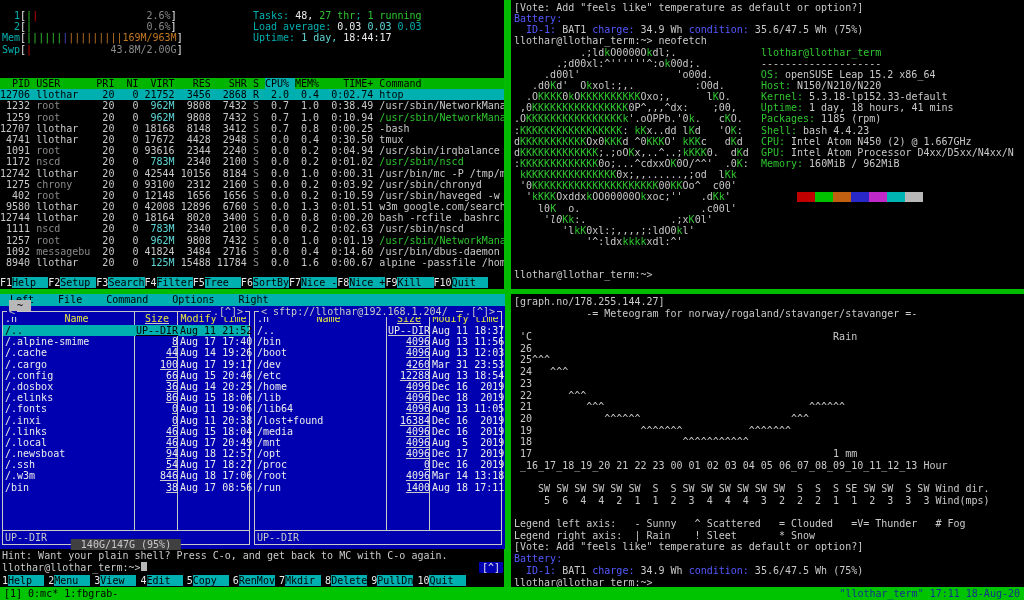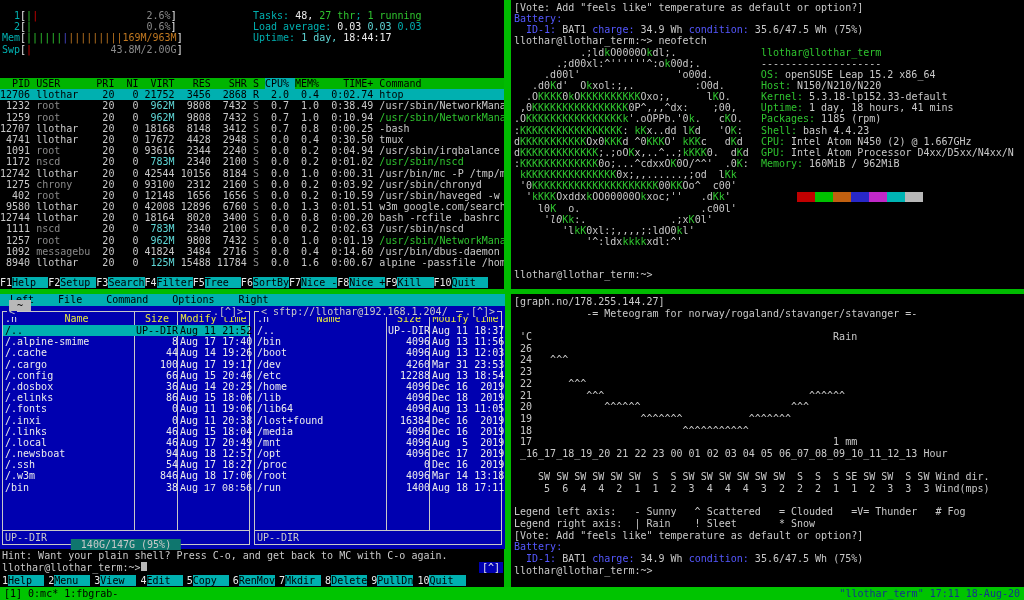--- a/index.html
+++ b/index.html
@@ -38,26 +38,26 @@
   .mc-panel{position:absolute;top:5px;height:234px;width:248px;border:1px solid #c8c8c8;box-sizing:border-box;}
   .mc-panel.left{left:2px;}  .mc-panel.right{left:254px;}
   .mc-vline{position:absolute;top:0;width:1px;background:#c8c8c8;}
   .mc-sep{position:absolute;left:0;width:100%;height:1px;background:#c8c8c8;}
   .mc-hdr{position:absolute;left:0;top:1px;width:100%;height:11px;display:flex;}
   .mc-rows{position:absolute;left:0;top:13px;width:100%;}
   .mc-row{height:11.2px;display:flex;}
   .mc-row.sel{background:#00b0b0;}
   .mc-row.sel span{color:#000 !important;}
   .cell-name{width:131px;padding-left:2px;overflow:hidden;white-space:pre;}
-  .cell-size{width:42px;text-align:right;padding-right:2px;white-space:pre;}
+  .cell-size{width:42px;text-align:right;padding-right:2px;white-space:pre;text-decoration:underline;}
   .cell-date{width:67px;text-align:right;padding-right:1px;white-space:pre;}
   .mc-mini{position:absolute;left:2px;bottom:1px;height:11px;white-space:pre;}
   .mc-chip{position:absolute;top:-6px;background:#0000b0;padding:0 2px;white-space:pre;}
   .mc-chip.active-path{background:#b8b8b8;color:#000;}
-  .mc-footer{position:absolute;bottom:-6px;left:50%;transform:translateX(-50%);background:#0f766e;padding:0 4px;white-space:pre;}
+  .mc-footer{position:absolute;bottom:-6px;left:50%;transform:translateX(-50%);background:#404040;padding:0 4px;white-space:pre;}
   #mc-hint{position:absolute;left:2px;top:256px;white-space:pre;}
   #mc-cmd{position:absolute;left:2px;top:268px;white-space:pre;}
   #mc-cmd .cursor{display:inline-block;width:6px;height:9px;background:#b8b8b8;margin-left:1px;}
   #mc-corner{position:absolute;right:2px;top:268px;background:#0000b0;color:#e8e8e8;padding:0 3px;}
   #mc-fkeys{position:absolute;left:2px;top:281px;display:flex;gap:4px;}
   #mc-fkeys .fkey-label{white-space:pre;}
 </style>
 </head>
 <body>
 
@@ -226,21 +226,21 @@
               <span class="cell-date"><span style="color: rgb(236, 236, 236);">Aug 17 18:27</span></span>
             </div>
             <div class="mc-row">
               <span class="cell-name"><span style="color: rgb(236, 236, 236);">/.w3m</span></span>
               <span class="cell-size"><span style="color: rgb(236, 236, 236);">846</span></span>
               <span class="cell-date"><span style="color: rgb(236, 236, 236);">Aug 18 17:06</span></span>
             </div>
             <div class="mc-row">
               <span class="cell-name"><span style="color: rgb(236, 236, 236);">/bin</span></span>
               <span class="cell-size"><span style="color: rgb(236, 236, 236);">38</span></span>
-              <span class="cell-date"><span style="color: rgb(236, 236, 236); font-family: Liberation Mono, monospace;">Aug 17 08:56</span></span>
+              <span class="cell-date"><span style="color: rgb(236, 236, 236);">Aug 17 08:56</span></span>
             </div>
           </div>
           <pre class="mc-mini">UP--DIR</pre>
           <pre class="mc-chip" style="left: 4px; display: flex;"><span style="color: rgb(201, 201, 201);">&lt;</span><span class="mc-chip active-path" style="color: rgb(0, 0, 0); background: rgb(184, 184, 184);"> ~ </span></pre>
           <pre class="mc-chip" style="right: 4px;">.[^]&gt;</pre>
           <pre class="mc-footer"> 140G/147G (95%) </pre>
         </div>
         <div class="mc-panel right">
           <div class="mc-vline" style="left: 131px; height: 219px;"></div>
           <div class="mc-vline" style="left: 174px; height: 219px;"></div>
@@ -349,20 +349,21 @@
       </div>
   </div>
 
   <div class="pane" id="pane-meteo">
     <div id="meteo-lines">
         <pre class="line"><span style="color: rgb(201, 201, 201);">[graph.no/178.255.144.27]</span></pre>
         <pre class="line"><span style="color: rgb(201, 201, 201);">            -= Meteogram for norway/rogaland/stavanger/stavanger =-</span></pre>
         <pre class="line"><span style="color: rgb(201, 201, 201);"></span></pre>
         <pre class="line"><span style="color: rgb(201, 201, 201);"> 'C                                                  Rain</span></pre>
         <pre class="line"><span style="color: rgb(201, 201, 201);"> 26</span></pre>
+        <pre class="line"><span style="color: rgb(201, 201, 201);"> 25^^^</span></pre>
         <pre class="line"><span style="color: rgb(201, 201, 201);"> 24   ^^^</span></pre>
         <pre class="line"><span style="color: rgb(201, 201, 201);"> 23</span></pre>
         <pre class="line"><span style="color: rgb(201, 201, 201);"> 22      ^^^</span></pre>
         <pre class="line"><span style="color: rgb(201, 201, 201);"> 21         ^^^                                  ^^^^^^</span></pre>
         <pre class="line"><span style="color: rgb(201, 201, 201);"> 20            ^^^^^^                         ^^^</span></pre>
         <pre class="line"><span style="color: rgb(201, 201, 201);"> 19                  ^^^^^^^           ^^^^^^^</span></pre>
         <pre class="line"><span style="color: rgb(201, 201, 201);"> 18                         ^^^^^^^^^^^</span></pre>
         <pre class="line"><span style="color: rgb(201, 201, 201);"> 17                                                  1 mm</span></pre>
         <pre class="line"><span style="color: rgb(201, 201, 201);"> _16_17_18_19_20 21 22 23 00 01 02 03 04 05 06_07_08_09_10_11_12_13 Hour</span></pre>
         <pre class="line"><span style="color: rgb(201, 201, 201);"></span></pre>

